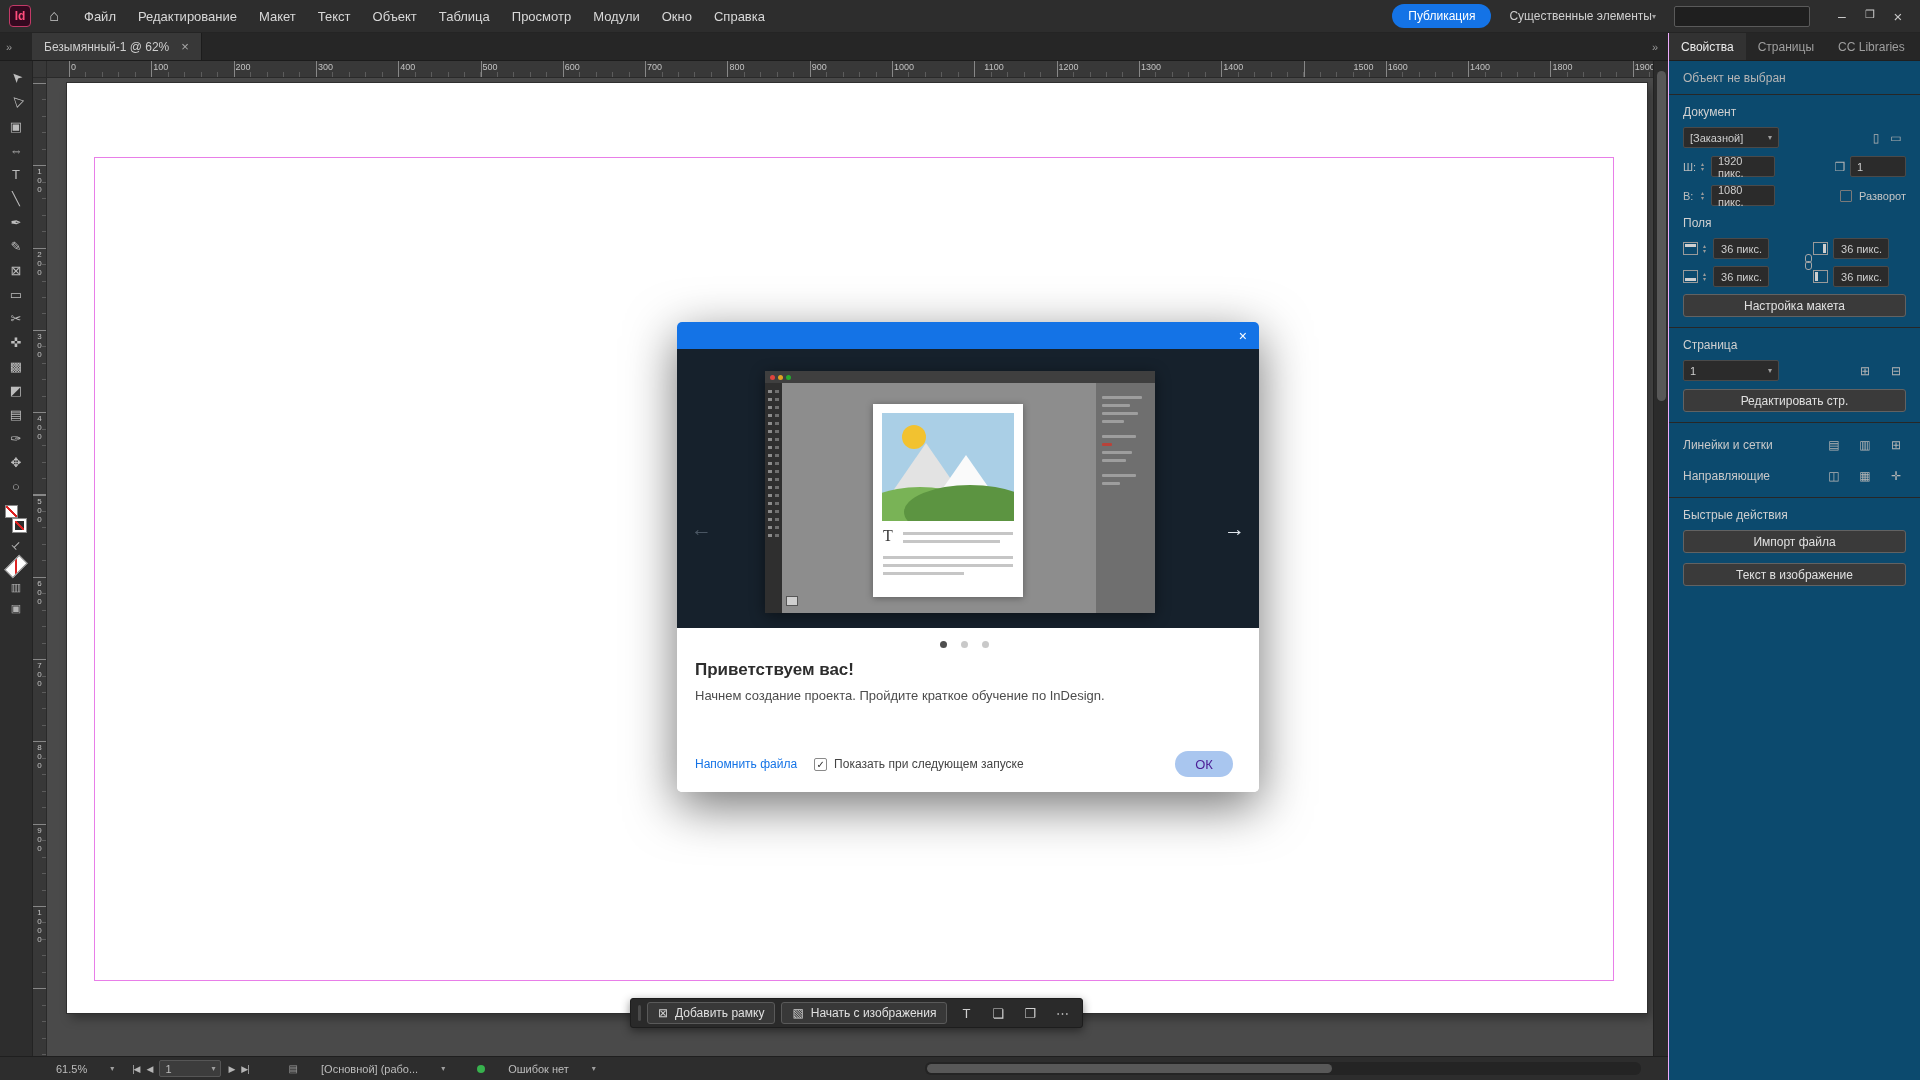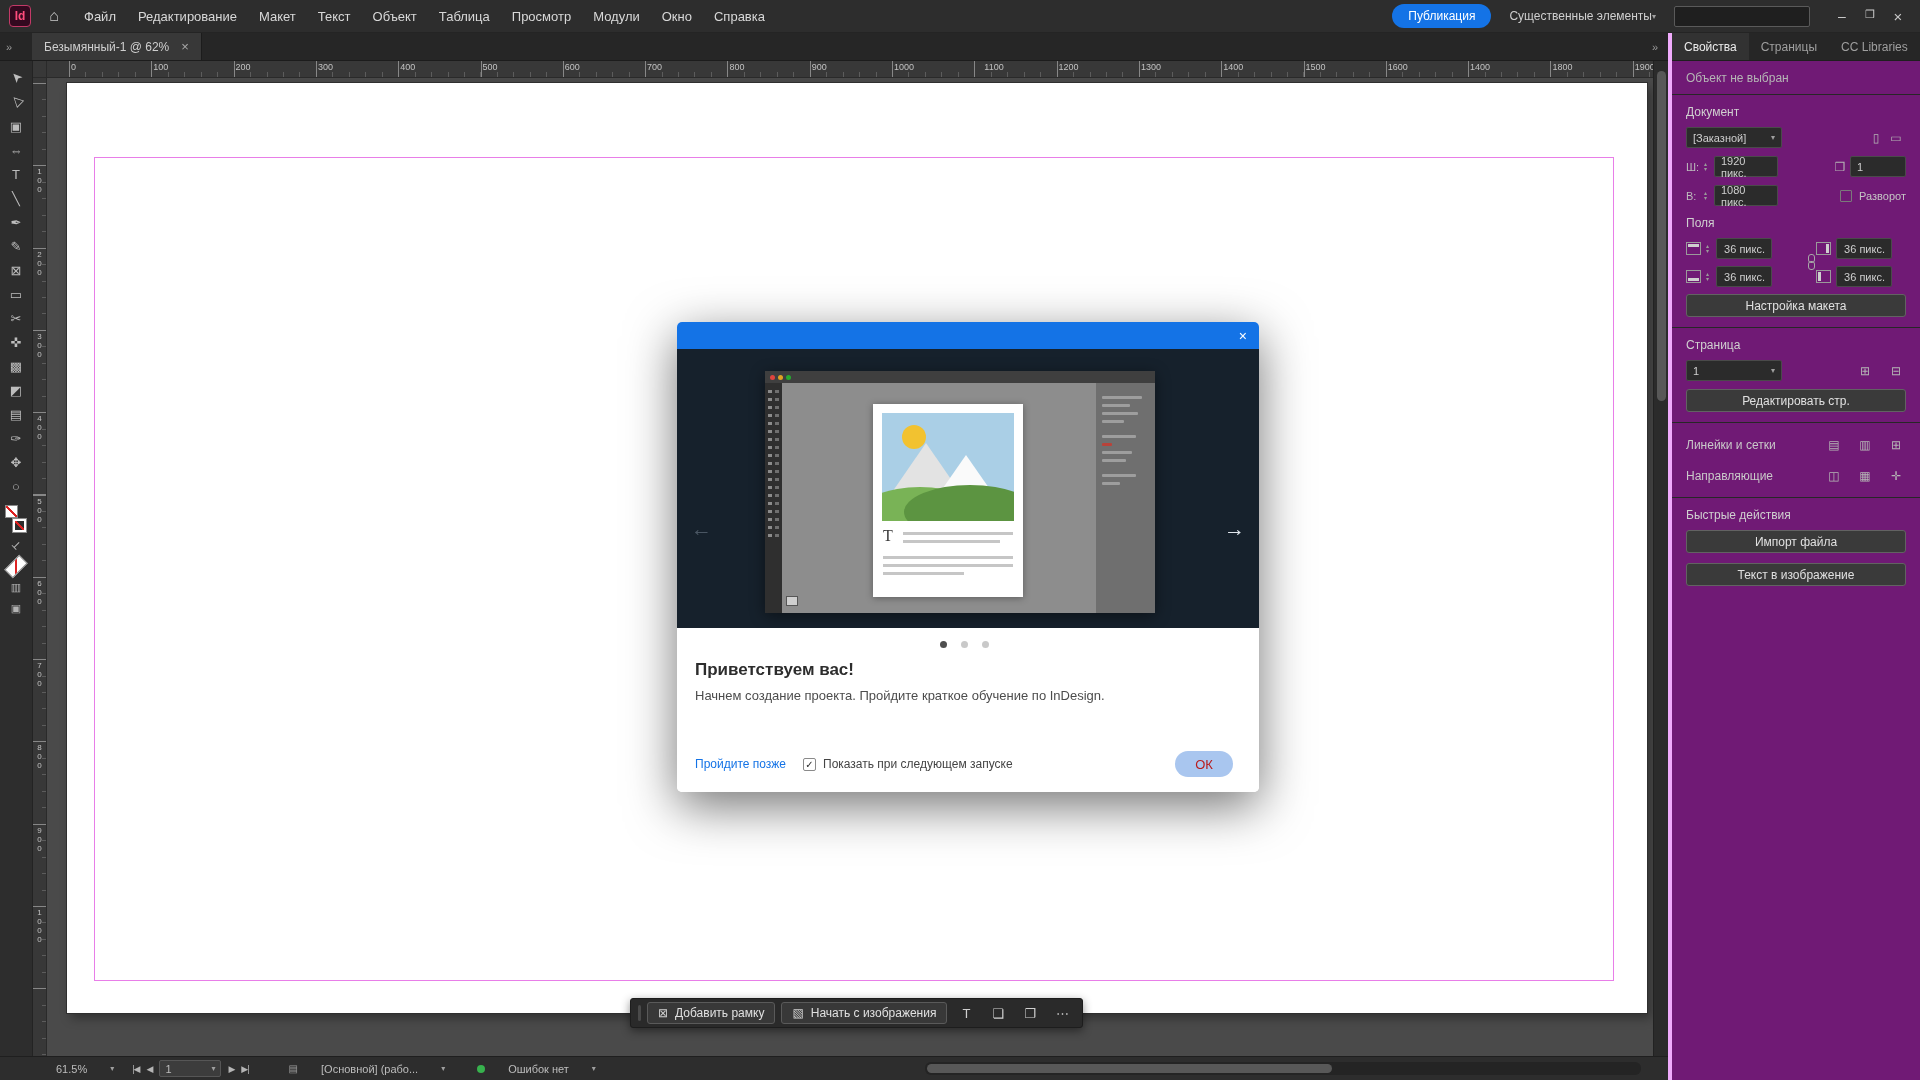--- a/index.html
+++ b/index.html
@@ -81,21 +81,21 @@
   .nav-btn{font-size:9px;color:#b5b5b5;letter-spacing:-1px}
   .page-field{width:62px;height:17px;background:#3c3c3c;border:1px solid #565656;border-radius:2px;display:flex;align-items:center;justify-content:space-between;padding:0 5px}
   .sb-group.preflight{margin-left:40px}
   .pf-icon{font-size:10px;color:#9a9a9a}
   .sb-group.errors{margin-left:32px}
   .status-dot{width:8px;height:8px;border-radius:50%;background:#37b24d}
   .hscroll{position:absolute;left:925px;top:5px;width:716px;height:13px;background:#242424;border-radius:6px}
   .hthumb{position:absolute;left:2px;top:2px;bottom:2px;width:405px;background:#585858;border-radius:5px}
 
   
-  .right-panel{position:absolute;top:33px;right:0;width:252px;bottom:0;background:#701a75;border-left:4px solid #f0abfc;display:flex;flex-direction:column;z-index:55}
+  .right-panel{position:absolute;top:33px;right:0;width:252px;bottom:0;background:#0c4a6e;border-left:1px solid #f0abfc;display:flex;flex-direction:column;z-index:55}
   .panel-tabs{height:28px;display:flex;background:#262626;border-bottom:1px solid #1f1f1f;overflow:hidden}
   .panel-tab{padding:0 12px;display:flex;align-items:center;font-size:12px;color:#9f9f9f;white-space:nowrap}
   .panel-tab.active{background:#323232;color:#ececec}
   .panel-body{flex:1;padding:0 14px;font-size:12px;color:#c7c7c7;overflow:hidden}
   .no-selection{padding:10px 0 9px;color:#b5b5b5}
   .divider{border:0;border-top:1px solid #272727;margin:0 -14px}
   .section-label{margin:10px 0 8px;color:#d0d0d0}
   .row{display:flex;align-items:center;margin-bottom:8px}
   .spacer{flex:1}
   .dropdown{height:21px;background:#2b2b2b;border:1px solid #4a4a4a;border-radius:2px;display:flex;align-items:center;justify-content:space-between;padding:0 6px;font-size:11px;color:#cfcfcf}
@@ -160,21 +160,21 @@
   .dialog-lower{position:relative;height:164px;background:#fff;padding:0 26px 0 18px}
   .dots{display:flex;gap:14px;justify-content:center;padding-top:13px}
   .dot{width:7px;height:7px;border-radius:50%;background:#c9c9c9;display:block}
   .dot.active{background:#4f4f4f}
   .dialog-heading{margin-top:12px;font-size:17px;font-weight:700;color:#2d2d2d}
   .dialog-body{margin-top:8px;font-size:13px;color:#4c4c4c}
   .dialog-footer{position:absolute;left:18px;right:26px;bottom:15px;display:flex;align-items:center}
   .remind-link{color:#1473e6;font-size:12px;text-decoration:none}
   .checkbox-wrap{display:flex;align-items:center;gap:7px;margin-left:17px;font-size:12px;color:#444}
   .checkbox{width:13px;height:13px;border:1px solid #8a8a8a;border-radius:2px;background:#fff;color:#2b2b2b;font-size:10px;line-height:11px;text-align:center;display:block}
-  .ok-btn{margin-left:auto;width:58px;height:26px;border-radius:13px;border:none;background:#a9c6ef;color:#b91c1c;font-size:13px;font-family:inherit}
+  .ok-btn{margin-left:auto;width:58px;height:26px;border-radius:13px;border:none;background:#a9c6ef;color:#4c1d95;font-size:13px;font-family:inherit}
 </style>
 </head>
 <body>
 
 <div class="app">
 
   <header class="menubar">
     <div class="id-logo">Id</div>
     <div class="home-btn">⌂</div>
     <nav class="menu-items">
@@ -257,21 +257,21 @@
         <span class="rlh" style="left: 435.5px;">500</span>
         <span class="rlh" style="left: 517.8px;">600</span>
         <span class="rlh" style="left: 600.1px;">700</span>
         <span class="rlh" style="left: 682.4px;">800</span>
         <span class="rlh" style="left: 764.7px;">900</span>
         <span class="rlh" style="left: 847px;">1000</span>
         <span class="rlh" style="left: 929.3px; margin-left: 8px;">1100</span>
         <span class="rlh" style="left: 1011.6px;">1200</span>
         <span class="rlh" style="left: 1093.9px;">1300</span>
         <span class="rlh" style="left: 1176.2px;">1400</span>
-        <span class="rlh" style="left: 1258.5px;">1500</span>
+        <span class="rlh" style="left: 1258.5px; padding-left: 48px;">1500</span>
         <span class="rlh" style="left: 1340.8px;">1600</span>
         <span class="rlh" style="left: 1423.1px;">1400</span>
         <span class="rlh" style="left: 1505.4px;">1800</span>
         <span class="rlh" style="left: 1587.7px;">1900</span>
       </div>
   </div>
   <div class="ruler-v">
     <div>
         <span class="rlv" style="top: 89.3px;">100</span>
         <span class="rlv" style="top: 171.6px;">200</span>
@@ -365,21 +365,21 @@
     </div>
     <div class="dialog-lower">
       <div class="dots">
           <span class="dot active"></span>
           <span class="dot"></span>
           <span class="dot"></span>
         </div>
       <h2 class="dialog-heading">Приветствуем вас!</h2>
       <p class="dialog-body">Начнем создание проекта. Пройдите краткое обучение по InDesign.</p>
       <div class="dialog-footer">
-        <a class="remind-link">Пройдите позже</a>
+        <a class="remind-link">Напомнить файла</a>
         <label class="checkbox-wrap">
           <span class="checkbox">✓</span>
           <span>Показать при следующем запуске</span>
         </label>
         <button class="ok-btn">ОК</button>
       </div>
     </div>
   </div>
 
   <aside class="right-panel">

